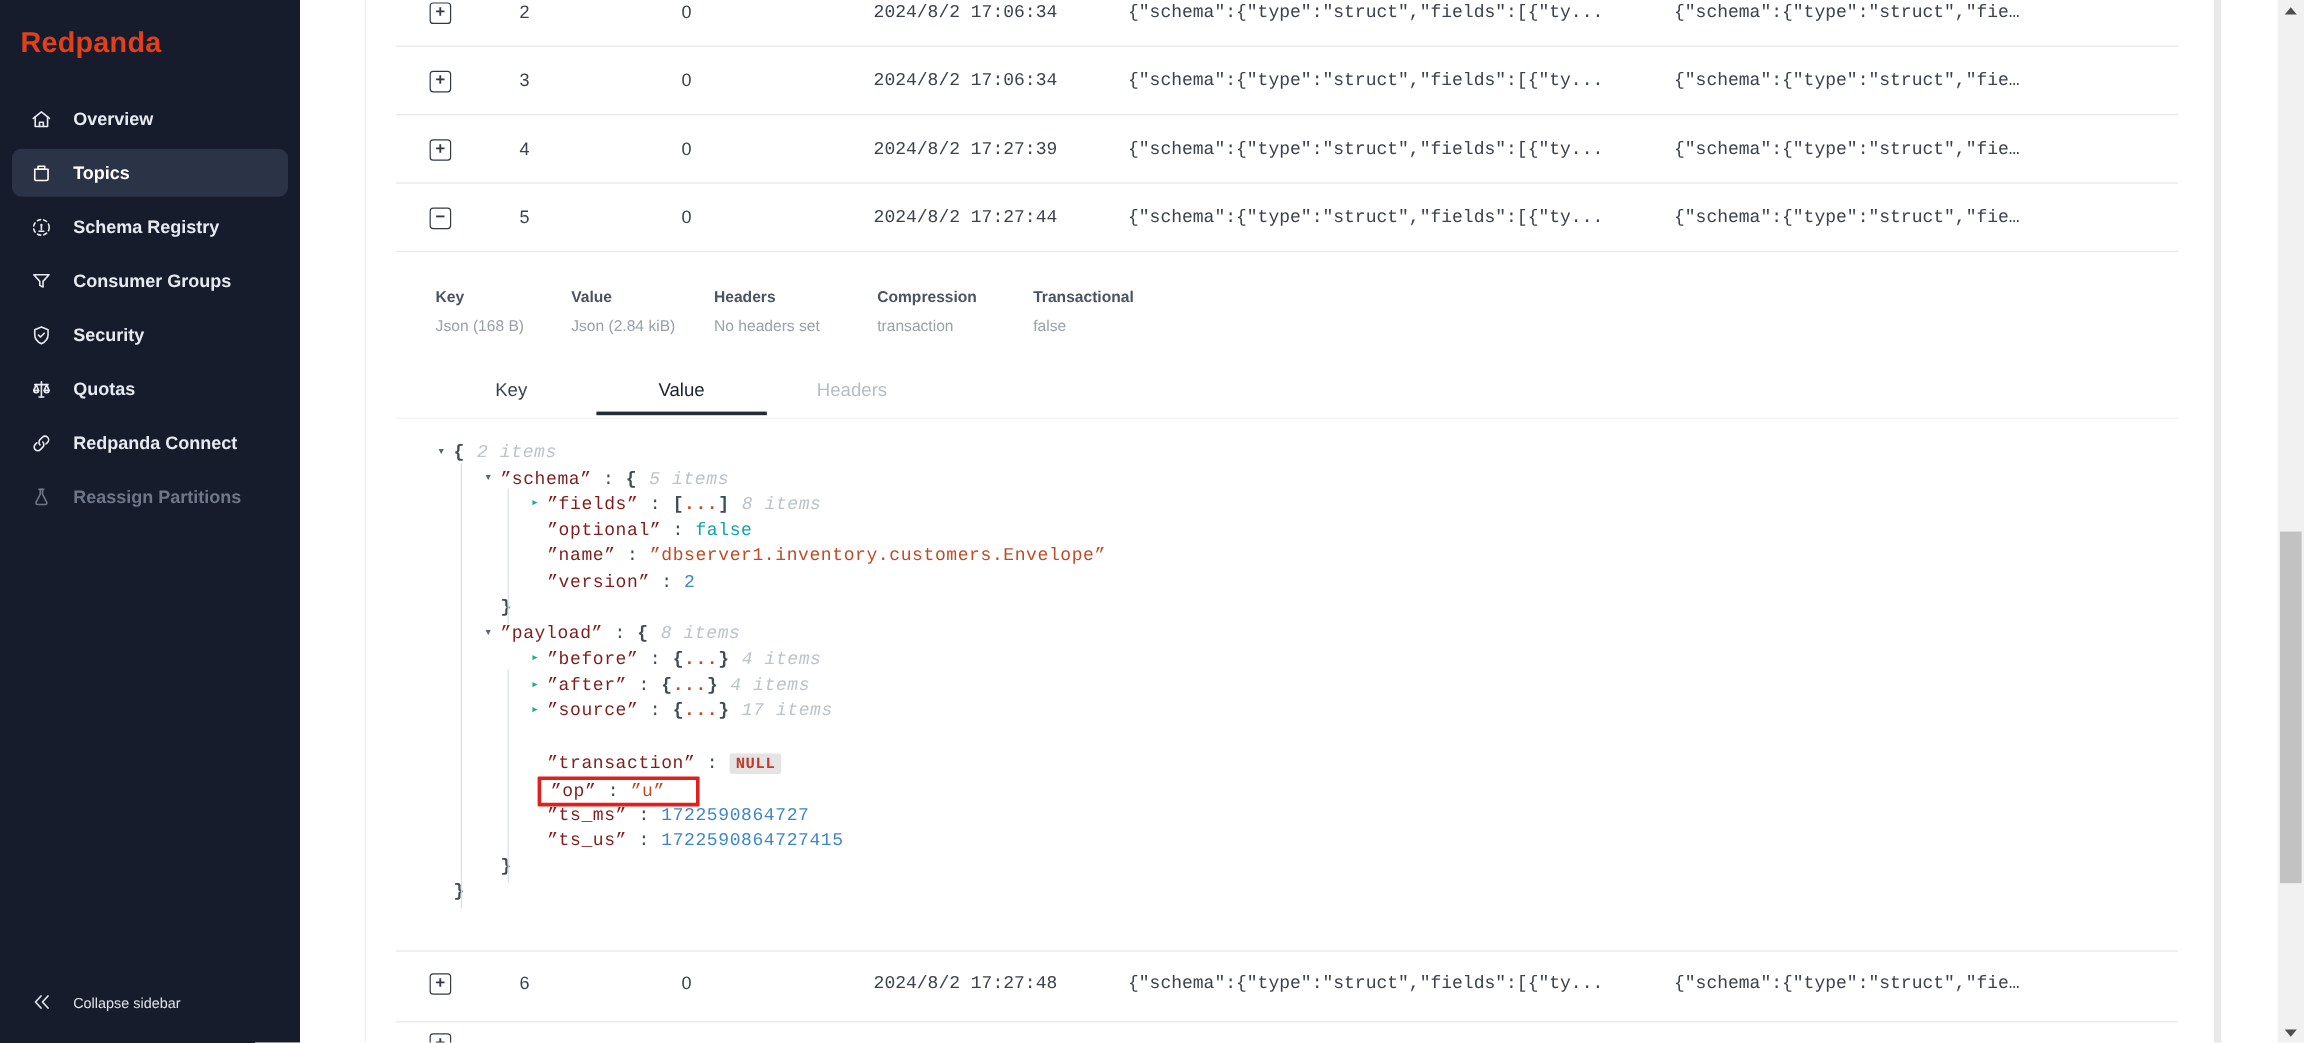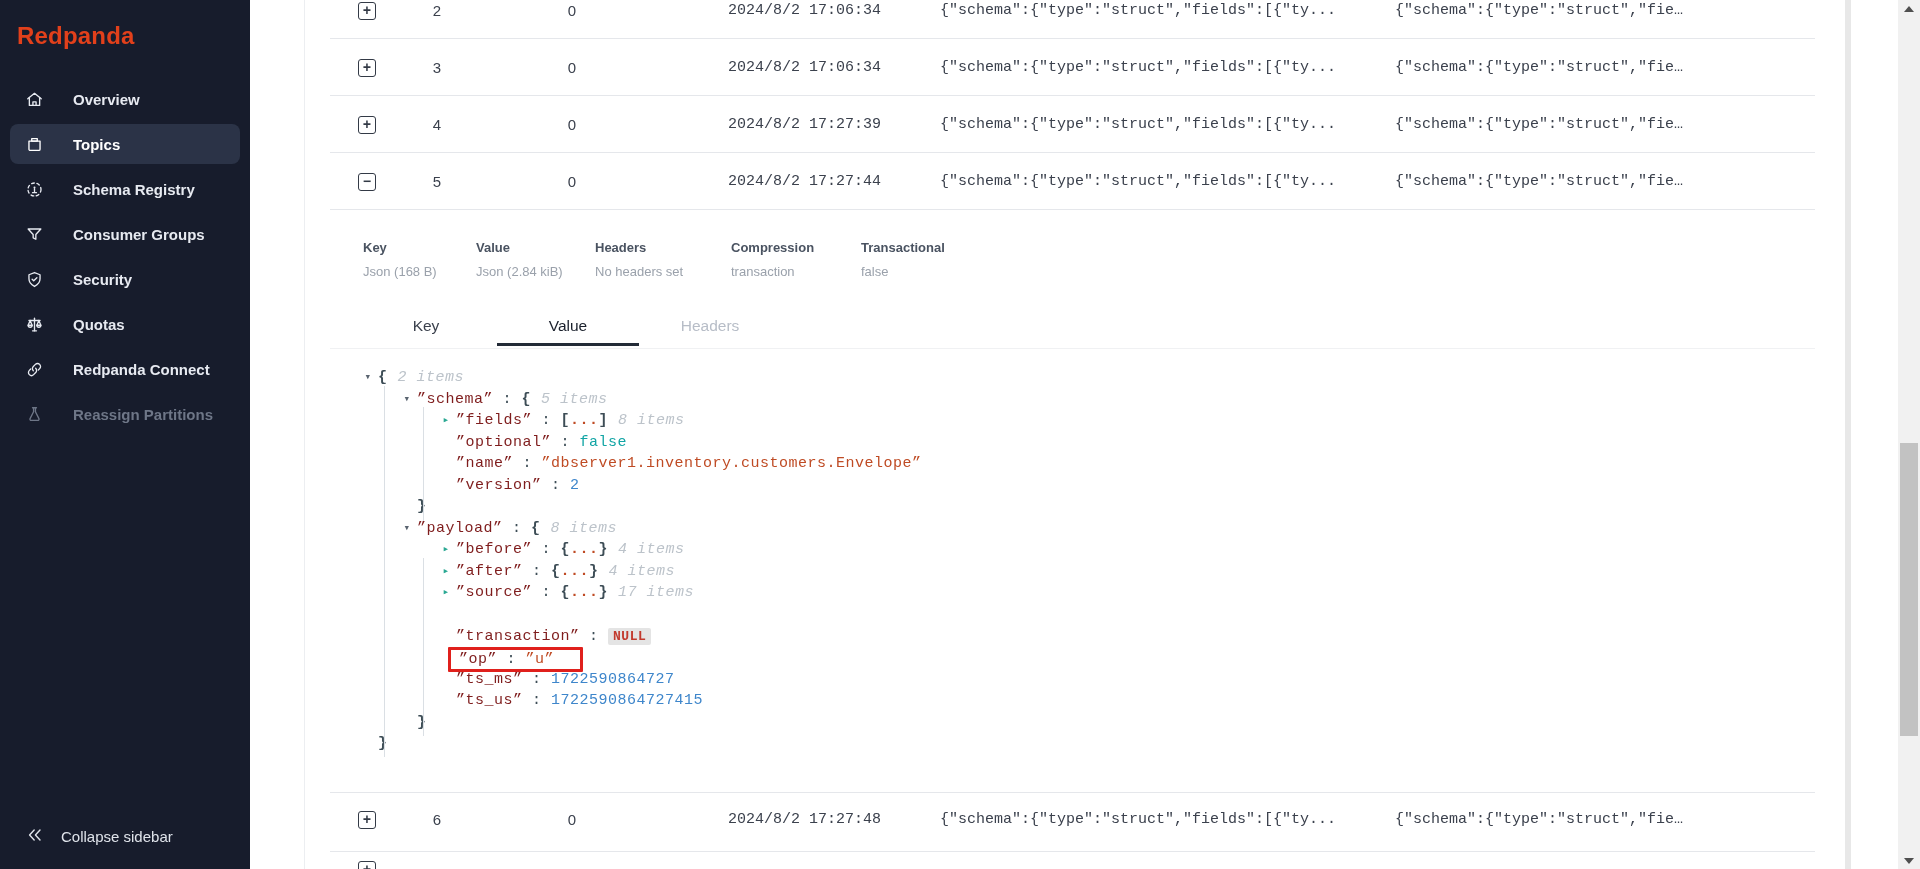--- a/index.html
+++ b/index.html
@@ -16,31 +16,31 @@
     background:var(--sidebar-bg);
   }
   .logo {
     position:absolute; left:17px; top:22px;
     font-size:24px; font-weight:800; letter-spacing:0.2px;
     color:var(--brand);
   }
   .nav { position:absolute; left:10px; top:79px; right:10px; }
   .nav-item {
     height:40px; margin-bottom:5px; border-radius:8px;
-    display:flex; align-items:center; gap:29px; padding-left:15px;
+    display:flex; align-items:center; gap:17px; padding-left:15px;
     color:#e7eaf1; font-size:15px; font-weight:600; cursor:pointer;
   }
   .nav-item.active { background:var(--sidebar-active-bg); color:#ffffff; }
   .nav-item.disabled { color:#6e7687; }
   .nav-item .icn { width:19px; height:19px; flex:0 0 19px; display:flex; align-items:center; justify-content:center; }
   .nav-item svg { width:19px; height:19px; stroke:currentColor; fill:none; stroke-width:1.7; stroke-linecap:round; stroke-linejoin:round; }
   .collapse {
     position:absolute; left:10px; bottom:13px; width:230px; height:40px;
     display:flex; align-items:center; gap:16px; padding-left:15px;
-    color:#dfe3ea; font-size:15px; font-weight:500; cursor:pointer; border-radius:8px;
+    color:#dfe3ea; font-size:12px; font-weight:500; cursor:pointer; border-radius:8px;
   }
   .collapse svg { width:20px; height:20px; stroke:currentColor; fill:none; stroke-width:1.7; stroke-linecap:round; stroke-linejoin:round; }
 
   
   .main { position:absolute; left:250px; top:0; width:1670px; height:869px; background:#ffffff; }
   .vline-left  { position:absolute; left:304px; top:0; width:1px; height:869px; background:#eceef1; }
   .vline-right { position:absolute; left:1845px; top:0; width:6px; height:869px; background:#e8e8e8; }
 
   .divider { position:absolute; left:330px; width:1485px; height:1px; background:#e5e7eb; }
 

